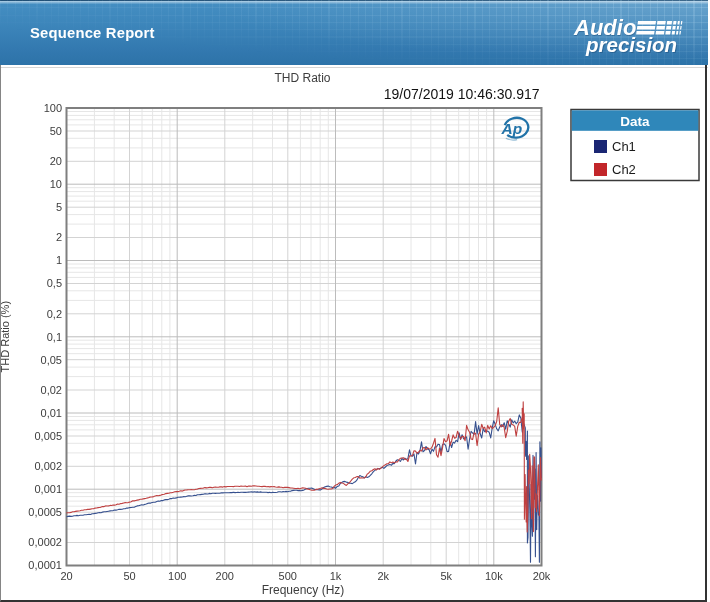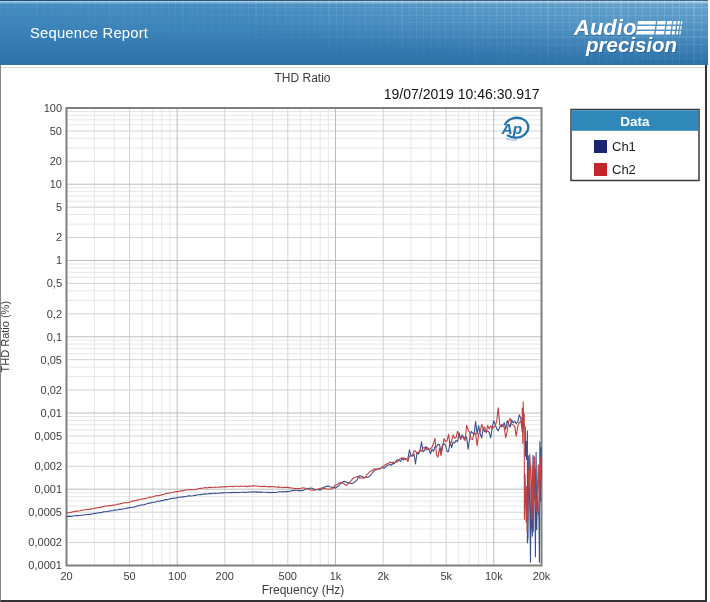--- a/index.html
+++ b/index.html
@@ -11,21 +11,21 @@
        linear-gradient(180deg, #458fc3 0%, #3c85ba 40%, #3379b0 75%, #2d73a8 100%);
   }
   #hdrgrid{position:absolute;left:0;top:0;width:708px;height:65px;
      background:
        repeating-linear-gradient(90deg, rgba(190,225,245,0.26) 0px, rgba(190,225,245,0.26) 1px, rgba(0,0,0,0) 1px, rgba(0,0,0,0) 7.3px),
        repeating-linear-gradient(180deg, rgba(190,225,245,0.26) 0px, rgba(190,225,245,0.26) 1px, rgba(0,0,0,0) 1px, rgba(0,0,0,0) 7.3px);
      -webkit-mask-image:linear-gradient(to top right, rgba(0,0,0,0.0) 28%, rgba(0,0,0,0.35) 60%, rgba(0,0,0,0.85) 95%);
      mask-image:linear-gradient(to top right, rgba(0,0,0,0.0) 28%, rgba(0,0,0,0.35) 60%, rgba(0,0,0,0.85) 95%);
   }
   #hdrline{position:absolute;left:0;top:67px;width:708px;height:1px;background:#d6d6d6;}
-  #hdrc .title{position:absolute;left:30px;top:25px;color:#ffffff;font-size:14.8px;font-weight:normal;letter-spacing:0.2px;}
+  #hdrc .title{position:absolute;left:30px;top:25px;color:#ffffff;font-size:14.8px;font-weight:bold;letter-spacing:0.2px;}
 </style></head>
 <body>
 <div id="hdr"></div>
 <div id="hdrgrid"></div>
 <div id="hdrline"></div>
 <div id="hdrc" style="position:absolute;left:0;top:0;width:708px;height:65px;">
   <div class="title">Sequence Report</div>
   <svg width="120" height="46" viewBox="0 0 120 46" style="position:absolute;left:566px;top:10px;">
     <g fill="#ffffff">
       <text x="8.5" y="25.5" font-family="Liberation Sans,sans-serif" font-size="22" font-weight="bold" font-style="italic" fill="rgba(15,55,95,0.35)">Audio</text>

